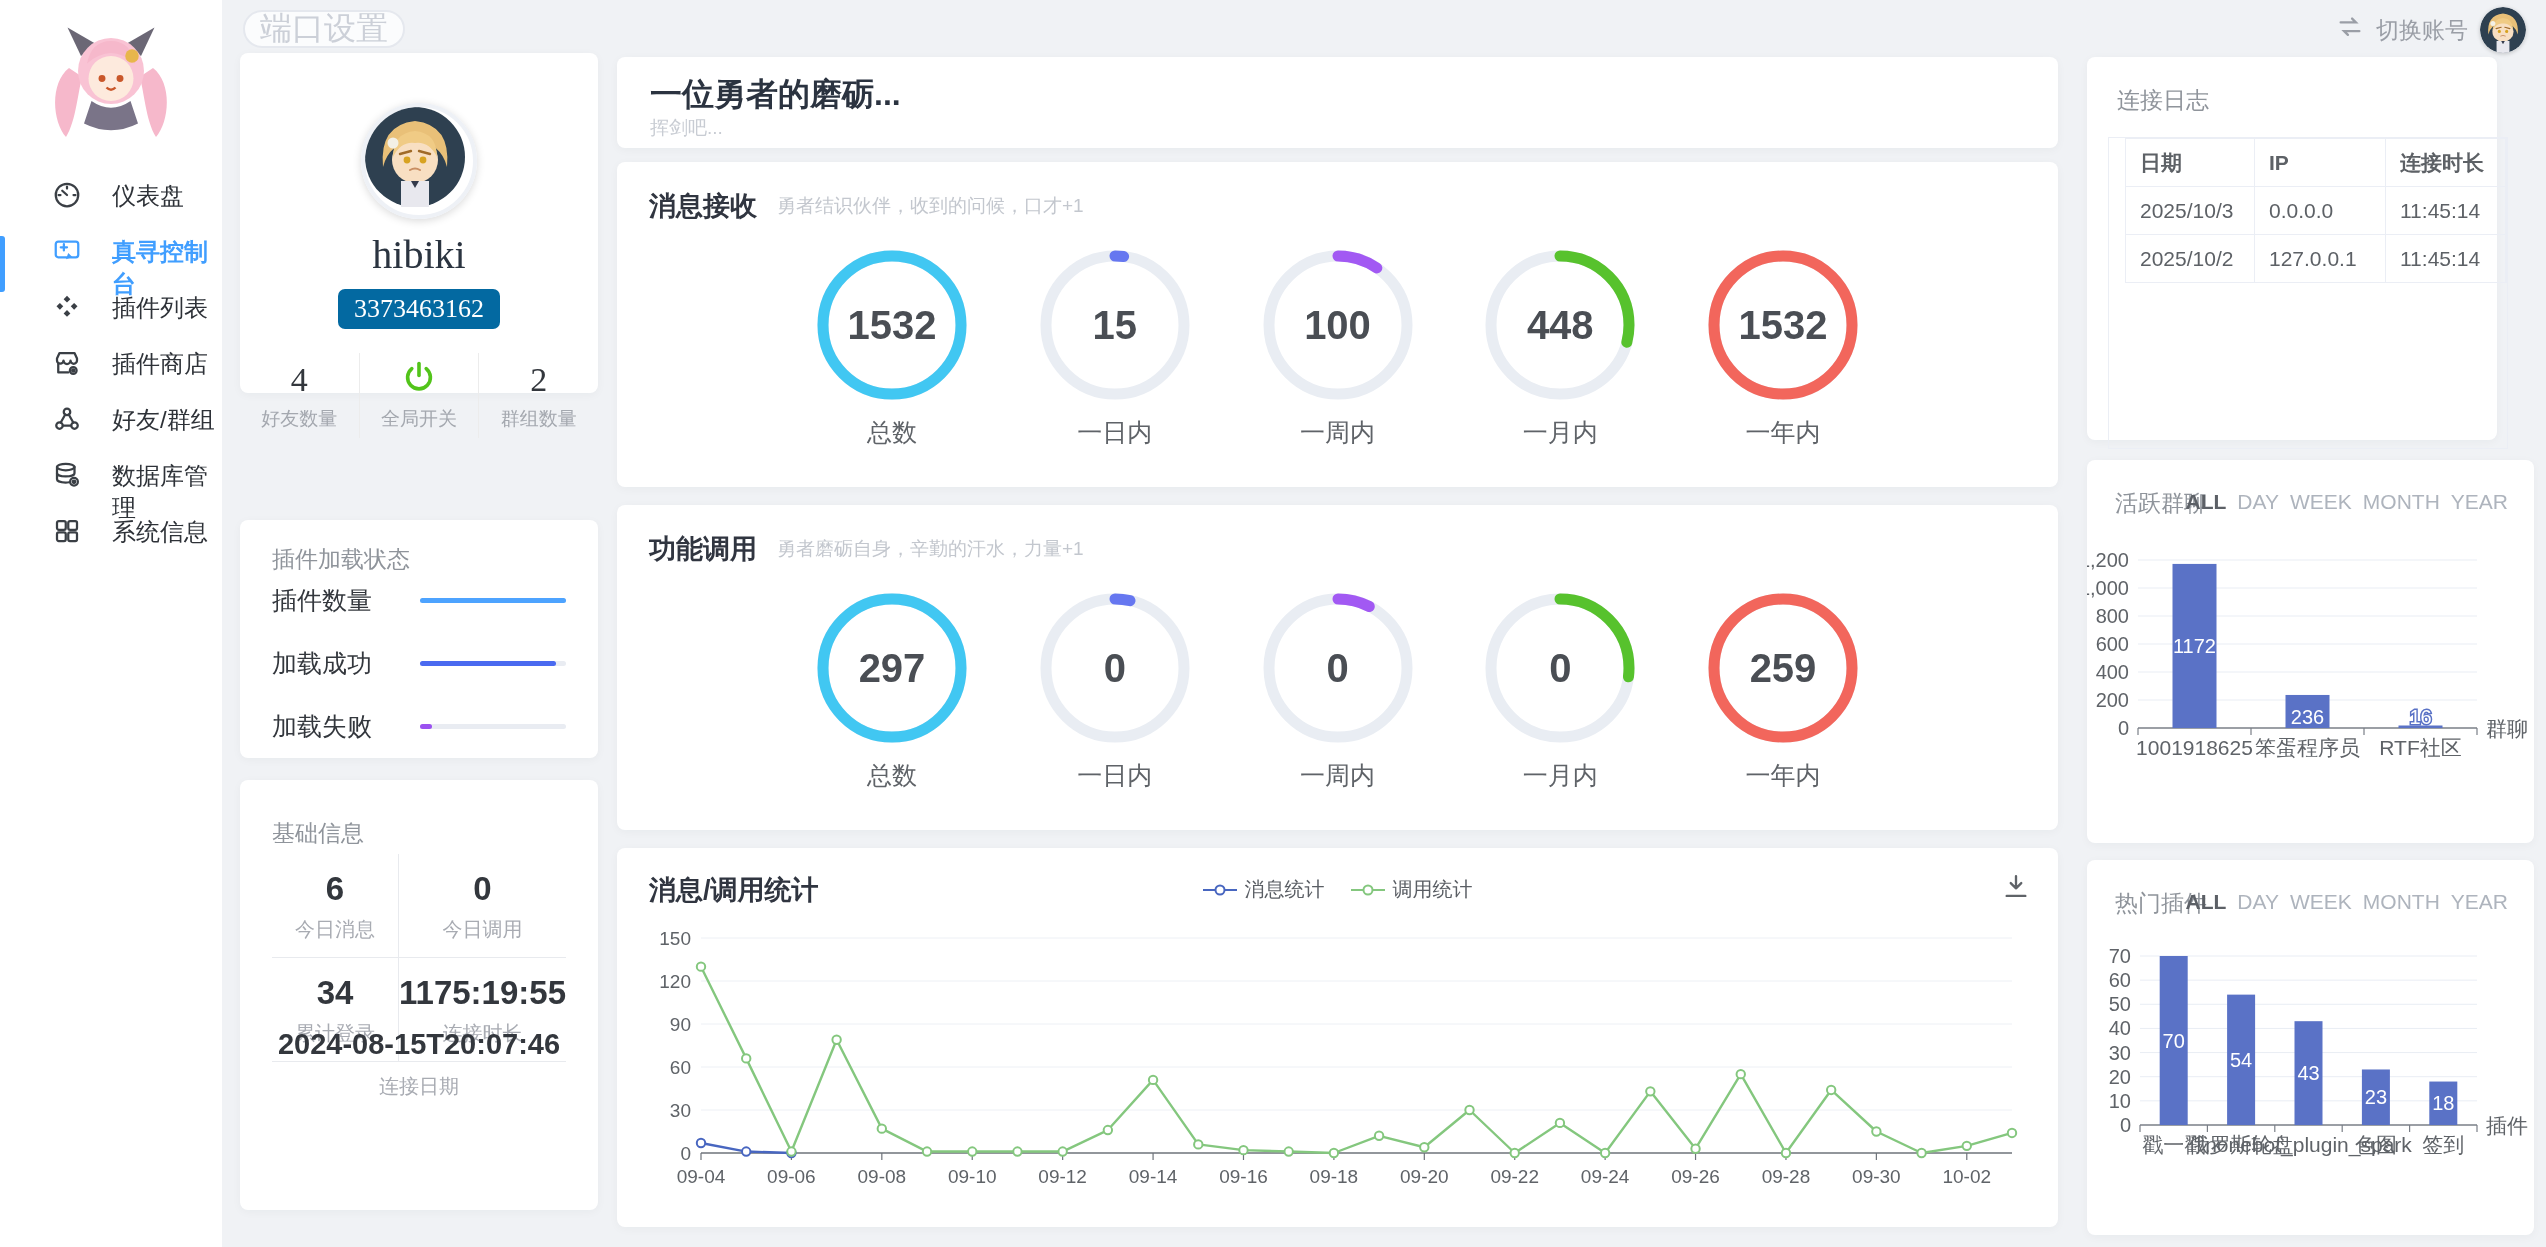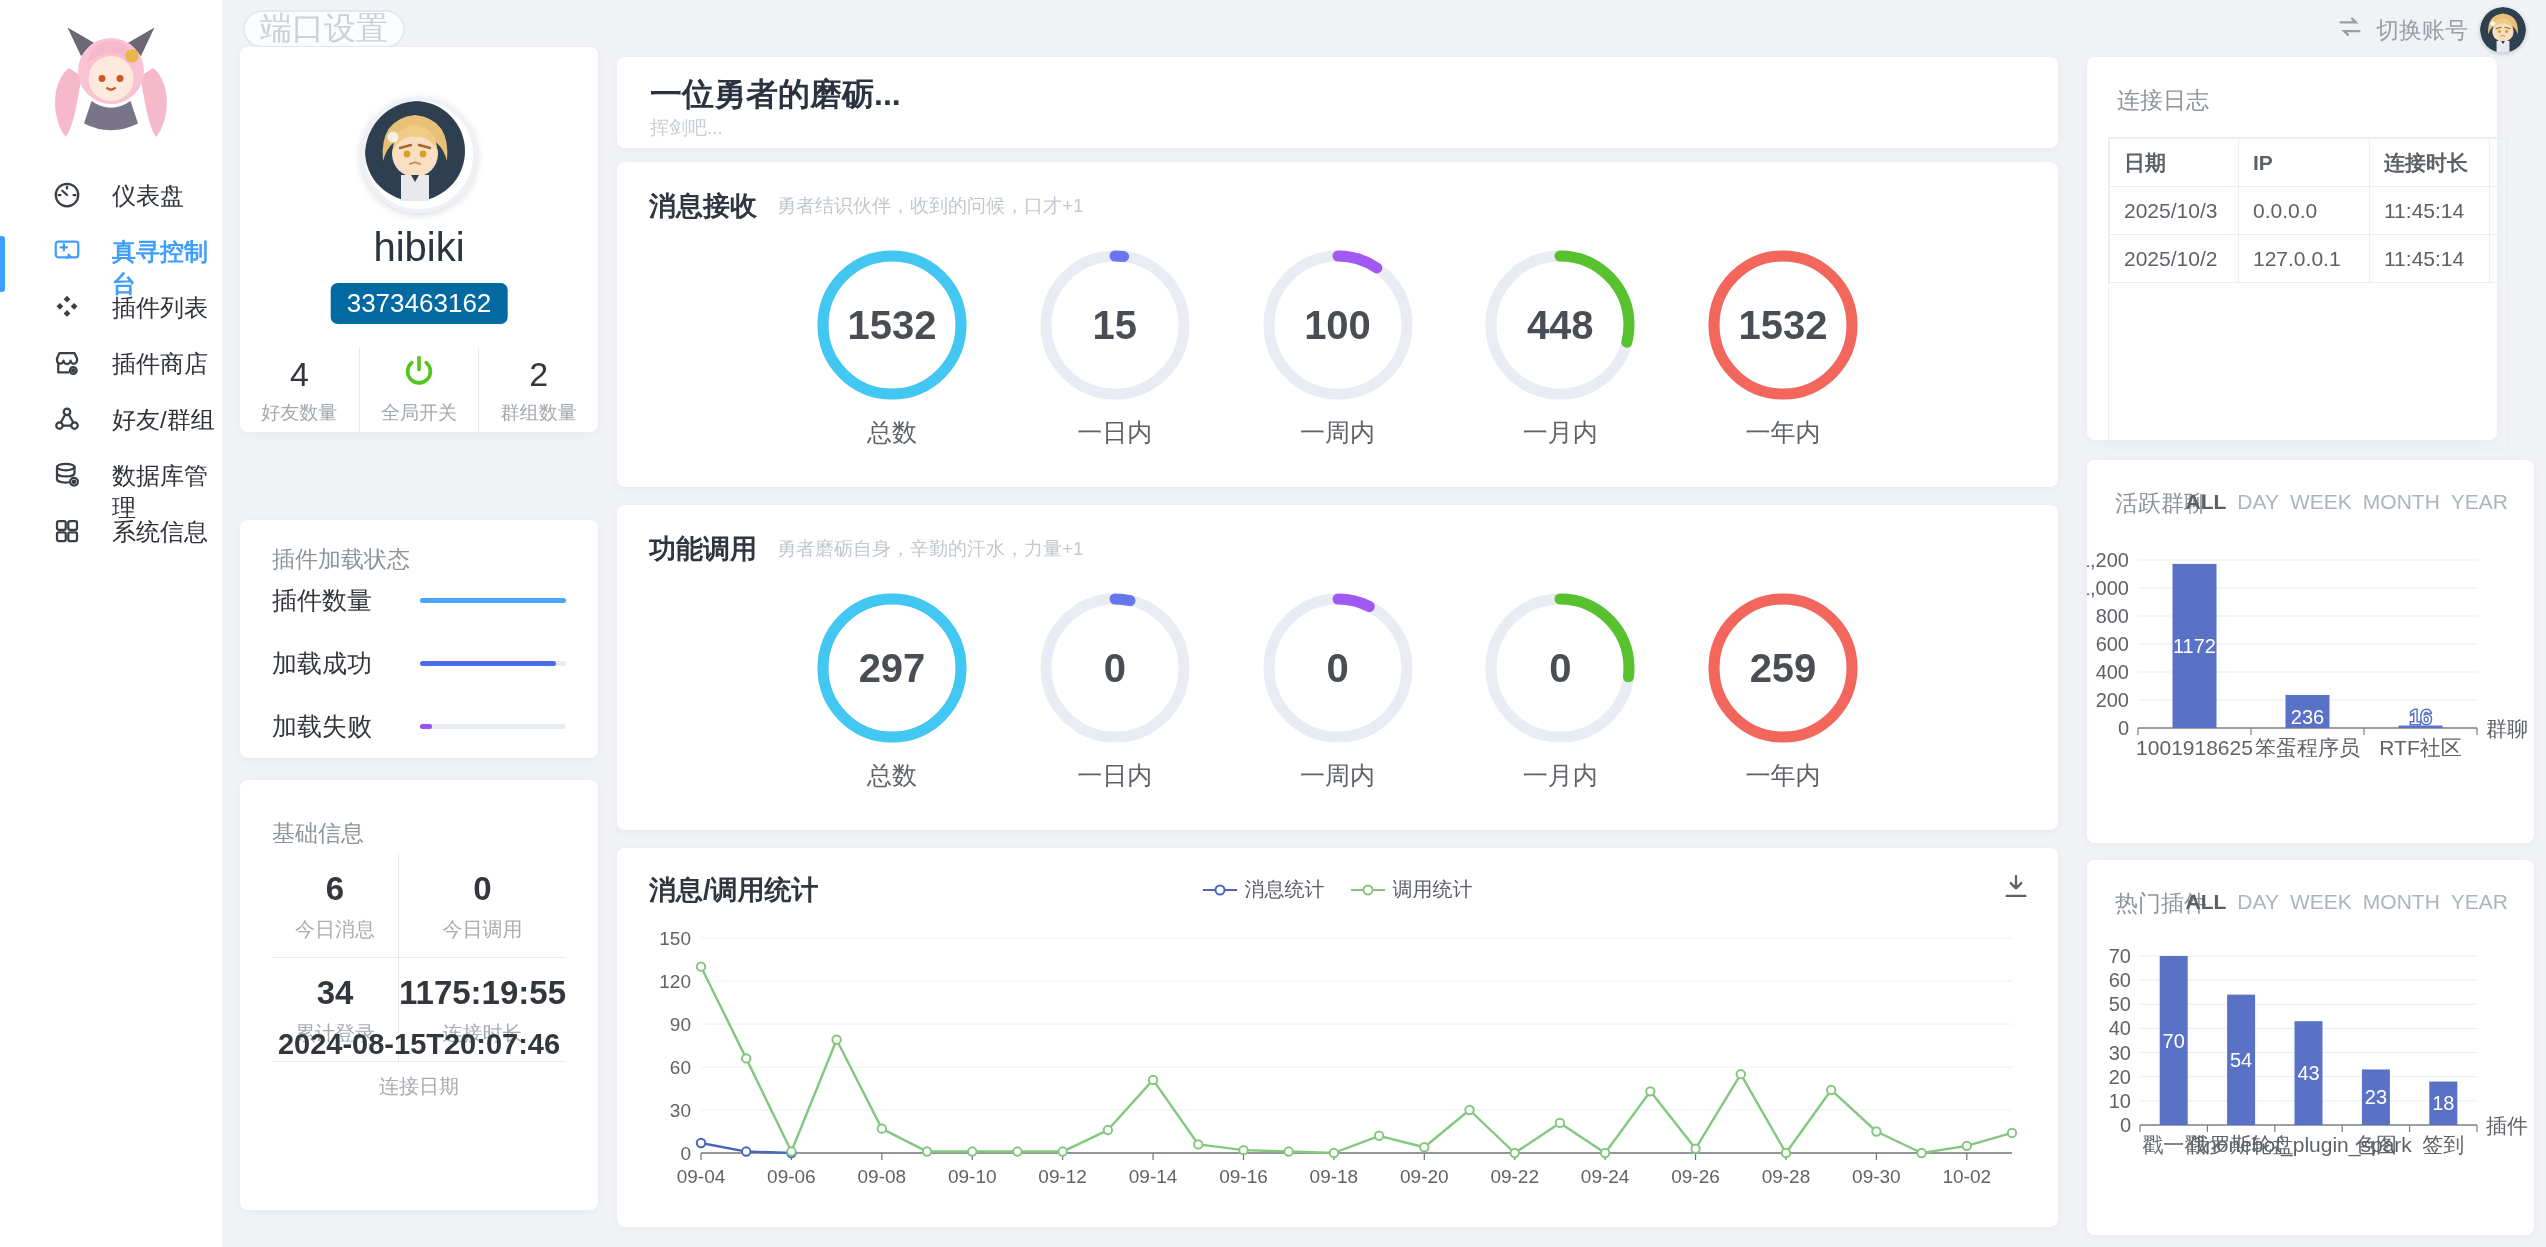--- a/index.html
+++ b/index.html
@@ -23,21 +23,21 @@
             border-radius:21px;background:#fbfcfd;color:#ccd0d8;font-size:32px;display:flex;
             align-items:center;justify-content:center;cursor:pointer;}
   .account{position:absolute;right:20px;top:7px;display:flex;align-items:center;gap:12px;
            color:#9a9ea6;font-size:23px;cursor:pointer;}
   .account .sw-icon svg{width:28px;height:28px;stroke:#9a9ea6;fill:none;stroke-width:2;stroke-linecap:round;}
   .avatar-sm{width:46px;height:46px;border-radius:50%;overflow:hidden;box-shadow:0 1px 4px rgba(0,0,0,.2);}
   
   .card{position:absolute;background:#fff;border-radius:8px;box-shadow:0 2px 10px rgba(30,40,60,.04);}
   .card-title-sm{font-size:23px;color:#8f949b;}
   
-  #profile-card{left:240px;top:47px;width:358px;height:385px;}
+  #profile-card{left:240px;top:53px;width:358px;height:340px;font-family:Liberation Serif, serif;}
   .p-avatar{position:absolute;left:50%;top:50px;transform:translateX(-50%);width:108px;height:108px;
             border-radius:50%;overflow:hidden;border:4px solid #eef1f6;box-shadow:0 2px 8px rgba(0,0,0,.15);}
   .p-name{position:absolute;top:178px;width:100%;text-align:center;font-size:40px;color:#2b3440;}
   .p-uid{position:absolute;top:236px;left:50%;transform:translateX(-50%);background:#0369a1;color:#fff;
          font-size:26px;padding:5px 16px;border-radius:7px;}
   .p-stats{position:absolute;left:0;right:0;top:300px;display:flex;}
   .p-stat{flex:1;text-align:center;padding:6px 0;}
   .p-stat + .p-stat{border-left:1px solid #ececec;}
   .p-stat .v{font-size:34px;color:#33373d;height:42px;line-height:42px;}
   .p-stat .l{font-size:19px;color:#a4a8af;margin-top:5px;}
@@ -78,21 +78,21 @@
   
   #line-card{left:617px;top:848px;width:1441px;height:379px;}
   #line-card .rc-title{position:absolute;left:32px;top:24px;}
   .legend{position:absolute;left:50%;top:28px;transform:translateX(-50%);display:flex;gap:26px;align-items:center;}
   .legend-item{display:flex;align-items:center;gap:8px;font-size:20px;color:#5a5e64;cursor:pointer;}
   .dl-btn{position:absolute;right:26px;top:24px;width:30px;height:30px;cursor:pointer;}
   .dl-btn svg{width:28px;height:28px;stroke:#5f6368;fill:none;stroke-width:2;stroke-linecap:round;stroke-linejoin:round;}
   
   #log-card{left:2087px;top:57px;width:410px;height:383px;}
   #log-card .card-title-sm{position:absolute;left:30px;top:28px;}
-  .log-box{position:absolute;left:21px;top:80px;width:400px;height:312px;border:1px solid #ebeef5;box-sizing:border-box;}
+  .log-box{position:absolute;left:21px;top:80px;width:400px;height:312px;border:1px solid #ebeef5;box-sizing:border-box;padding-left:16px;}
   .log-table{width:100%;border-collapse:collapse;table-layout:fixed;}
   .log-table th,.log-table td{border:1px solid #ebeef5;font-size:21px;color:#5d6166;text-align:left;
       padding:0 0 0 14px;height:47px;font-weight:normal;}
   .log-table th{font-weight:bold;}
   .chart-card-t{position:absolute;left:28px;top:28px;}
   .tabs{position:absolute;right:26px;top:30px;display:flex;gap:11px;font-size:21px;color:#aeb4bd;}
   .tab{cursor:pointer;}
   .tab.active{color:#5c6066;font-weight:bold;}
   #group-card{left:2087px;top:460px;width:447px;height:383px;}
   #plugin-card{left:2087px;top:860px;width:447px;height:375px;}

